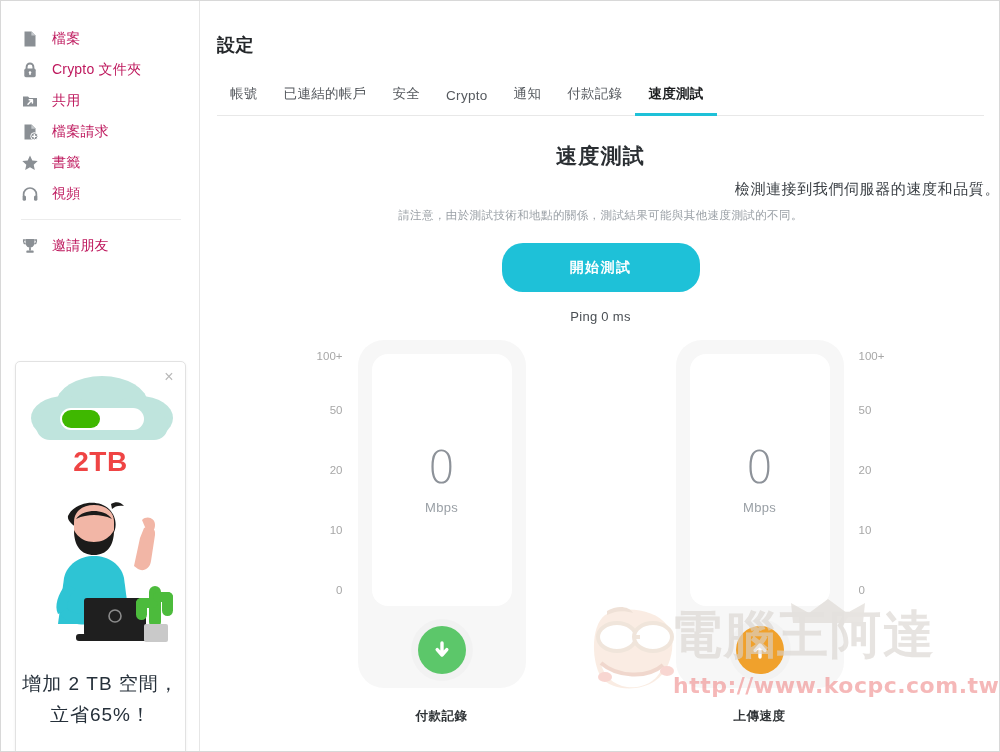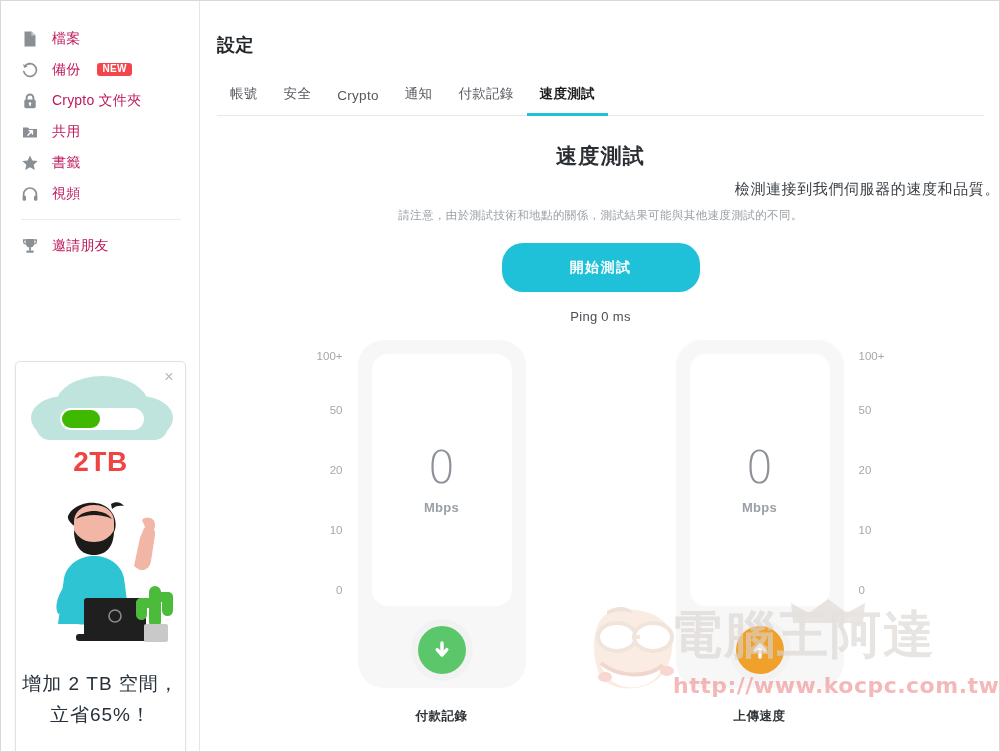--- a/index.html
+++ b/index.html
@@ -193,21 +193,21 @@
     display: flex; flex-direction: column;
     align-items: center; justify-content: center;
   }
   .gauge-value {
     font-size: 44px; color: #8d9299;
     font-weight: 300; line-height: 1;
     font-family: "DejaVu Sans", sans-serif;
   }
   .gauge-unit {
     font-size: 13px; color: #9aa0a6;
-    margin-top: 10px; letter-spacing: .3px; font-weight: bold;
+    margin-top: 10px; letter-spacing: .3px;
   }
   .gauge-btn {
     position: absolute; left: 50%; transform: translateX(-50%);
     bottom: 14px;
     width: 48px; height: 48px;
     border-radius: 50%;
     display: flex; align-items: center; justify-content: center;
     box-shadow: 0 0 0 7px rgba(0,0,0,.018);
     cursor: pointer;
   }
@@ -257,31 +257,20 @@
     <div class="nav-item">
       <span class="nav-icon">
         <svg width="18" height="18" viewBox="0 0 18 18">
             <path d="M3.5 1.5h7L14.5 5.5v11h-11z" fill="#8a8f94"></path>
             <path d="M10.4 1.6v4h4.1z" fill="#c5c9cd"></path>
           </svg>
       </span>
       <span class="nav-label">檔案</span>
     </div>
 
-    <div class="nav-item">
-      <span class="nav-icon">
-        <svg width="18" height="18" viewBox="0 0 18 18">
-          <path d="M9 2.6a6.4 6.4 0 1 1-6.2 8" fill="none" stroke="#8a8f94" stroke-width="1.7" stroke-linecap="round"></path>
-          <path d="M9 2.6a6.4 6.4 0 0 0-5.5 3.2" fill="none" stroke="#8a8f94" stroke-width="1.7" stroke-linecap="round"></path>
-          <path d="M1.6 3.1l2 3.3 3.3-.6z" fill="#8a8f94"></path>
-        </svg>
-      </span>
-      <span class="nav-label">備份</span>
-      <span class="badge-new">NEW</span>
-    </div>
 
     <div class="nav-item">
       <span class="nav-icon">
         <svg width="18" height="18" viewBox="0 0 18 18">
           <path d="M5.6 8V5.9a3.4 3.4 0 0 1 6.8 0V8" fill="none" stroke="#8a8f94" stroke-width="1.9"></path>
           <rect x="3.3" y="7.6" width="11.4" height="8.6" rx="1.6" fill="#8a8f94"></rect>
           <circle cx="9" cy="11.4" r="1.25" fill="#fff"></circle>
           <rect x="8.35" y="11.3" width="1.3" height="2.7" fill="#fff"></rect>
         </svg>
       </span>
@@ -291,20 +280,31 @@
     <div class="nav-item">
       <span class="nav-icon">
         <svg width="18" height="18" viewBox="0 0 18 18">
           <path d="M2 4.4h5l1.4 1.7h7.6v8.5H2z" fill="#8a8f94"></path>
           <path d="M7 12.2l4-4.1M8.2 7.7h3.2v3.2" fill="none" stroke="#fff" stroke-width="1.5" stroke-linecap="round" stroke-linejoin="round"></path>
         </svg>
       </span>
       <span class="nav-label">共用</span>
     </div>
 
+    <div class="nav-item">
+      <span class="nav-icon">
+        <svg width="18" height="18" viewBox="0 0 18 18">
+          <path d="M3.5 1.6h7l4 4v10.8h-11z" fill="#8a8f94"></path>
+          <path d="M10.4 1.7v4h4z" fill="#c5c9cd"></path>
+          <circle cx="13.3" cy="13.3" r="3.6" fill="#8a8f94" stroke="#fff" stroke-width="1"></circle>
+          <path d="M13.3 11.5v3.6M11.5 13.3h3.6" stroke="#fff" stroke-width="1.3" stroke-linecap="round"></path>
+        </svg>
+      </span>
+      <span class="nav-label">檔案請求</span>
+    </div>
 
     <div class="nav-item">
       <span class="nav-icon">
         <svg width="18" height="18" viewBox="0 0 18 18">
             <path d="M9 1.4l2.3 5 5.4.6-4 3.7 1.1 5.3L9 13.3 4.2 16l1.1-5.3-4-3.7 5.4-.6z" fill="#8a8f94"></path>
           </svg>
       </span>
       <span class="nav-label">書籤</span>
     </div>
 
@@ -389,20 +389,21 @@
       <div class="promo-text">增加 2 TB 空間，立省65%！</div>
     </div>
   </nav>
 
   <main id="main">
 
     <div id="page-title">設定</div>
 
     <div id="tabs">
       <div class="tab">帳號</div>
+      <div class="tab">已連結的帳戶</div>
       <div class="tab">安全</div>
       <div class="tab">Crypto</div>
       <div class="tab">通知</div>
       <div class="tab">付款記錄</div>
       <div class="tab active">速度測試</div>
     </div>
 
     <section id="st-head">
       <div id="st-title">速度測試</div>
       <div id="st-sub">檢測連接到我們伺服器的速度和品質。</div>

